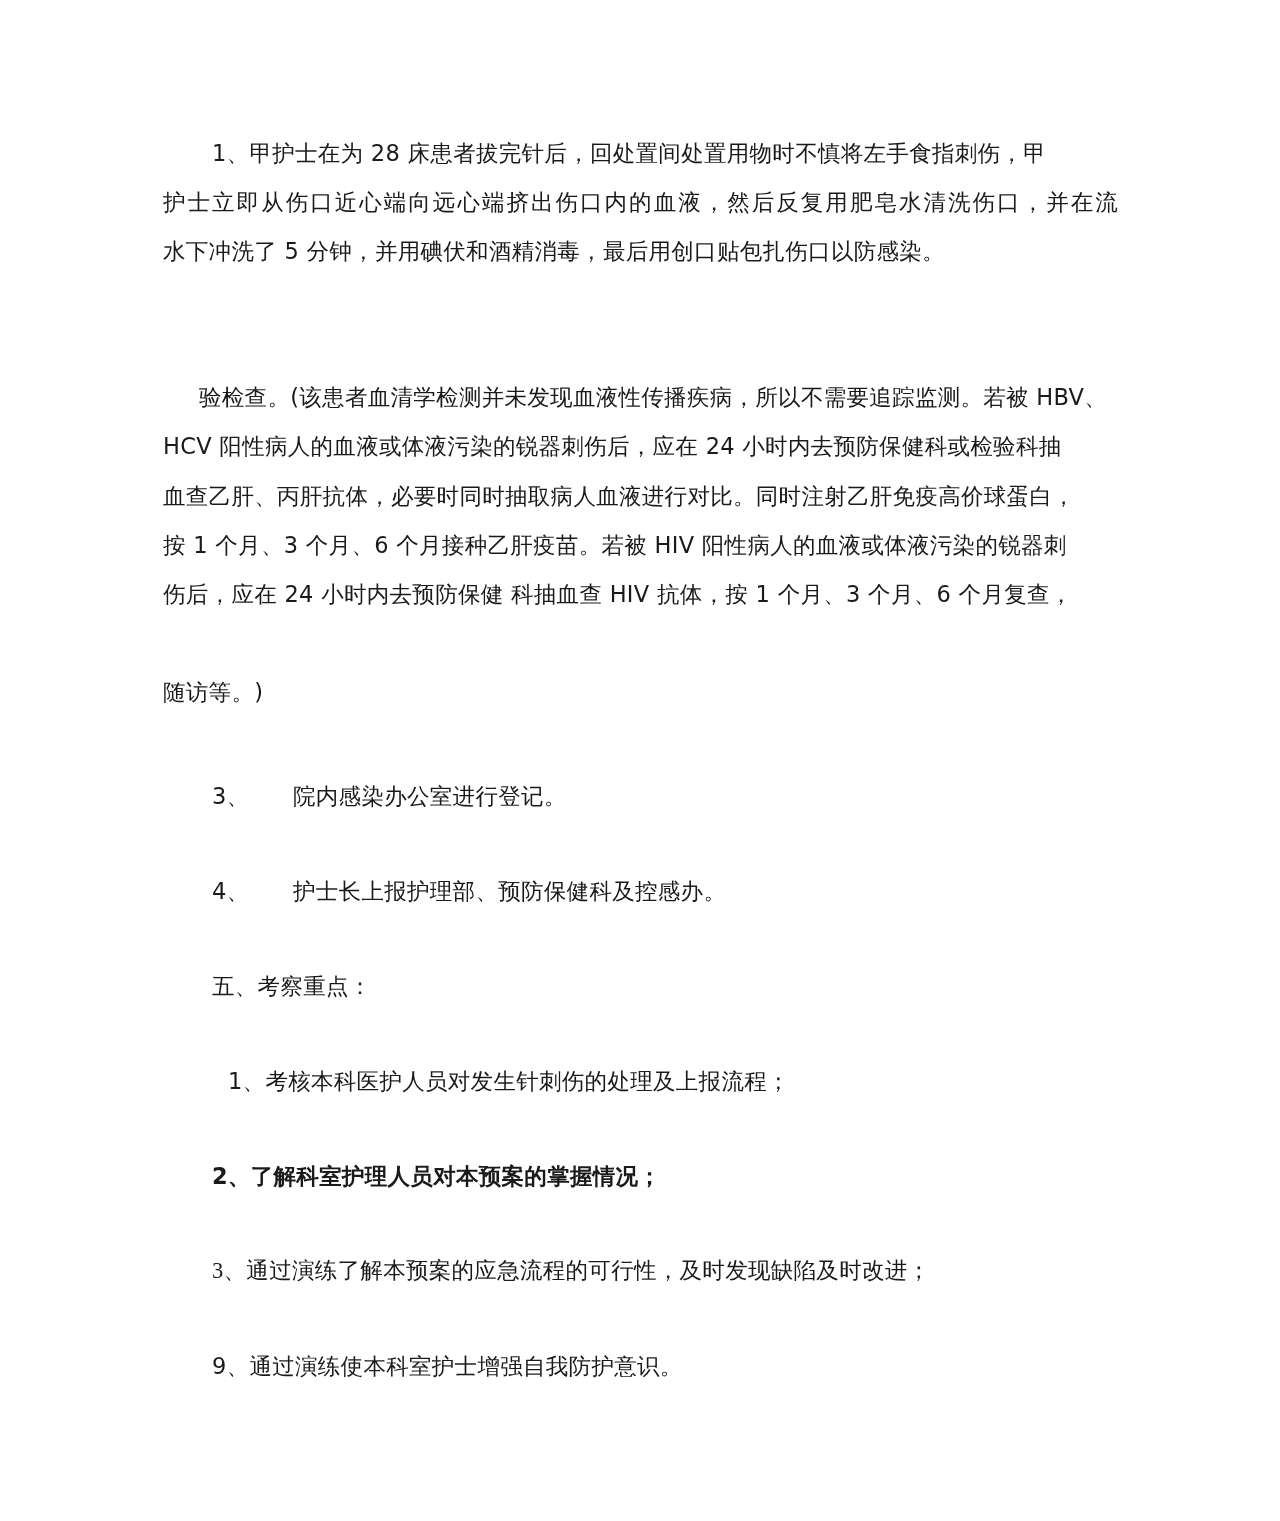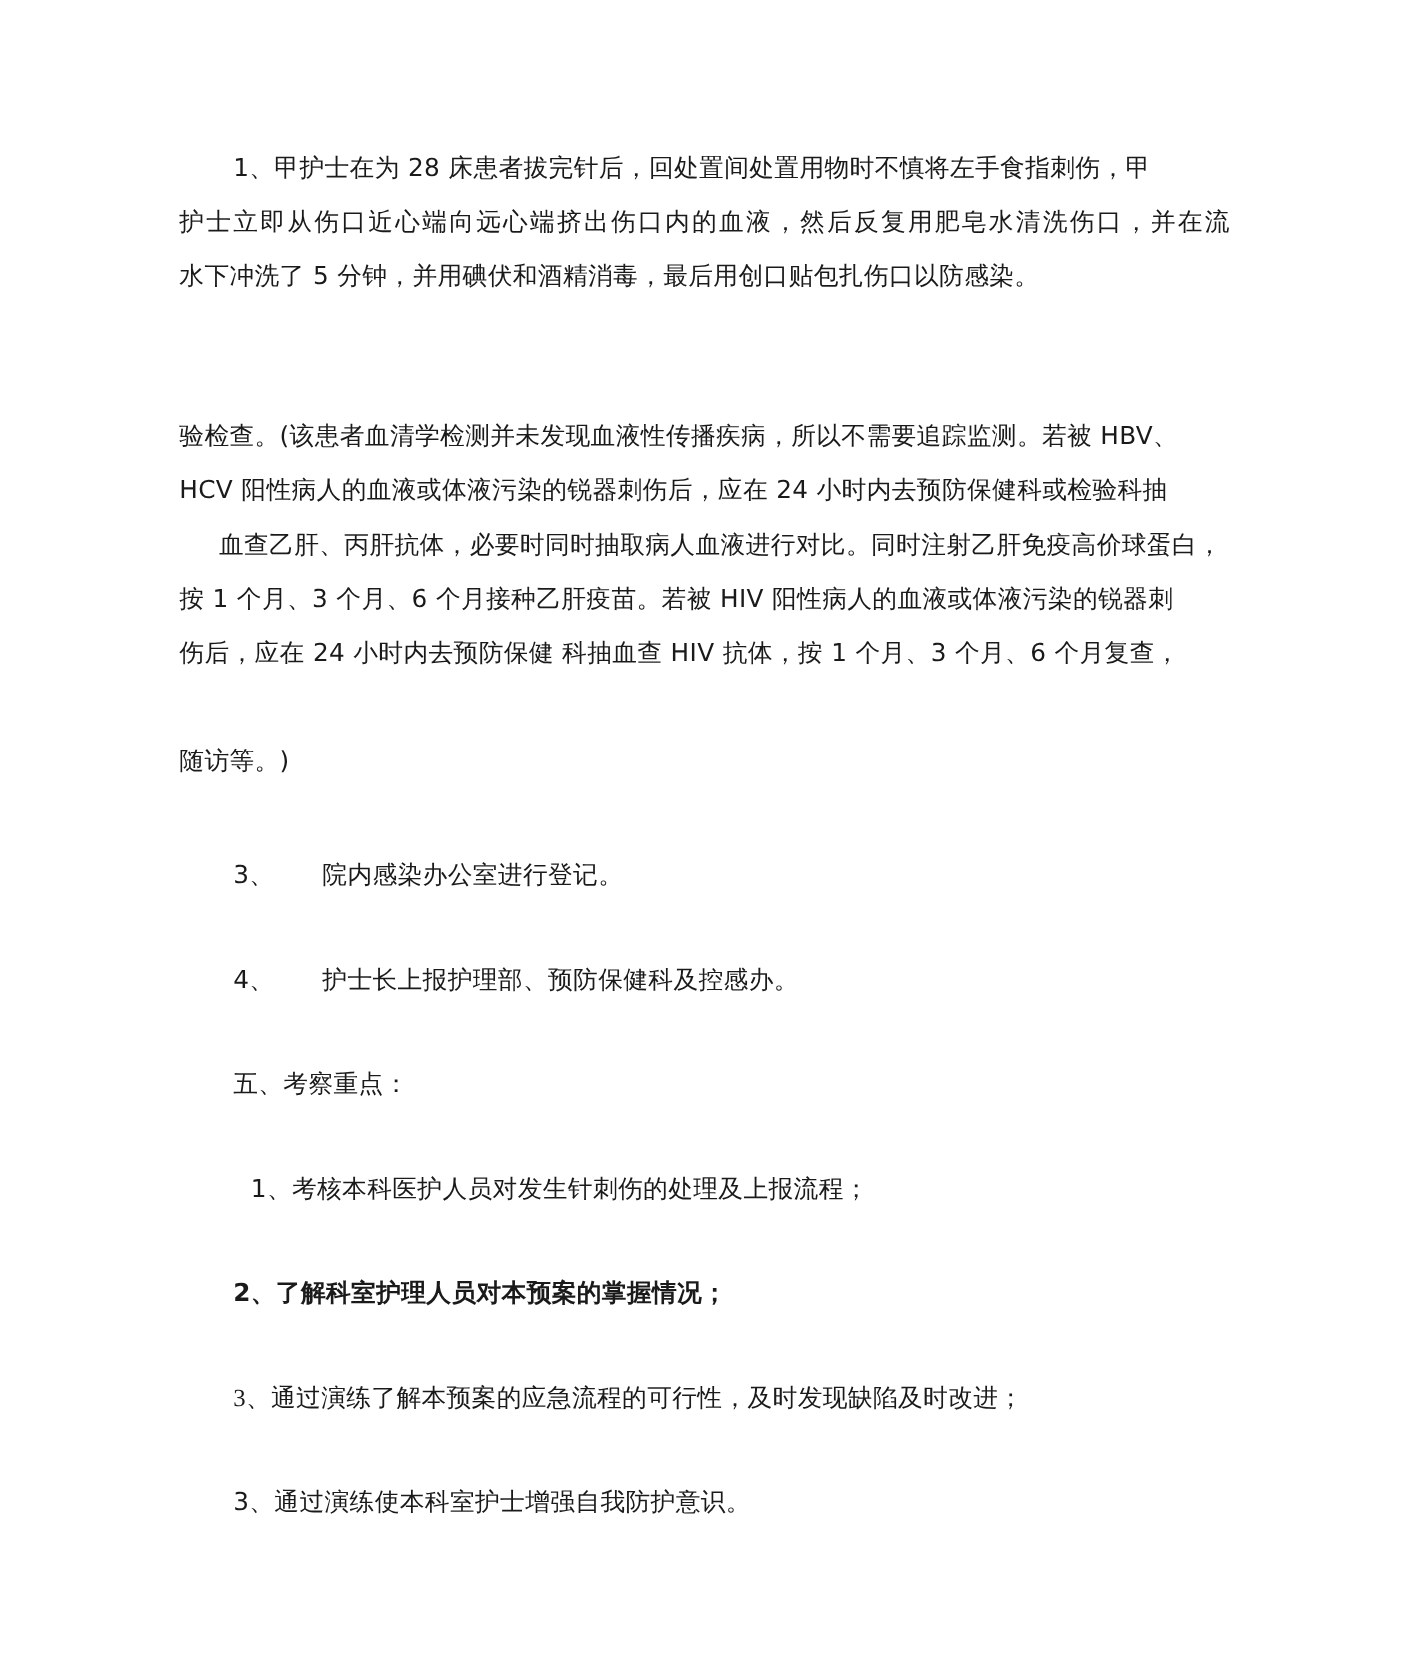--- a/index.html
+++ b/index.html
@@ -19,33 +19,33 @@
 </style>
 </head>
 <body>
 
 <div class="page">
 
   <div class="line" style="top:138px; left:212px; width:906px;">1、甲护士在为  28  床患者拔完针后，回处置间处置用物时不慎将左手食指刺伤，甲</div>
   <div class="line just" style="top:187px;">护士立即从伤口近心端向远心端挤出伤口内的血液，然后反复用肥皂水清洗伤口，并在流</div>
   <div class="line" style="top:236px;">水下冲洗了 5 分钟，并用碘伏和酒精消毒，最后用创口贴包扎伤口以防感染。</div>
 
-  <div class="line" style="top:382px;">验检查。(该患者血清学检测并未发现血液性传播疾病，所以不需要追踪监测。若被  HBV、</div>
+  <div class="line" style="top:382px;margin-left:36px;">验检查。(该患者血清学检测并未发现血液性传播疾病，所以不需要追踪监测。若被  HBV、</div>
   <div class="line" style="top:431px;">HCV 阳性病人的血液或体液污染的锐器刺伤后，应在 24 小时内去预防保健科或检验科抽</div>
-  <div class="line" style="top:481px;margin-left:36px;">血查乙肝、丙肝抗体，必要时同时抽取病人血液进行对比。同时注射乙肝免疫高价球蛋白，</div>
+  <div class="line" style="top:481px;">血查乙肝、丙肝抗体，必要时同时抽取病人血液进行对比。同时注射乙肝免疫高价球蛋白，</div>
   <div class="line" style="top:530px;">按 1 个月、3 个月、6 个月接种乙肝疫苗。若被 HIV 阳性病人的血液或体液污染的锐器刺</div>
   <div class="line" style="top:579px;">伤后，应在 24 小时内去预防保健  科抽血查 HIV 抗体，按 1 个月、3 个月、6 个月复查，</div>
   <div class="line" style="top:677px;">随访等。)</div>
 
   <div class="line" style="top:781px; left:212px;">3、</div>
   <div class="line" style="top:781px; left:293px;">院内感染办公室进行登记。</div>
 
   <div class="line" style="top:876px; left:212px;">4、</div>
   <div class="line" style="top:876px; left:293px;">护士长上报护理部、预防保健科及控感办。</div>
 
   <div class="line" style="top:971px; left:212px;">五、考察重点：</div>
 
   <div class="line" style="top:1066px; left:228px;">1、考核本科医护人员对发生针刺伤的处理及上报流程；</div>
   <div class="line" style="top:1161px; left:212px;font-weight:bold;">2、了解科室护理人员对本预案的掌握情况；</div>
   <div class="line" style="top:1256px; left:212px;font-family:Liberation Serif, serif;">3、通过演练了解本预案的应急流程的可行性，及时发现缺陷及时改进；</div>
-  <div class="line" style="top:1351px; left:212px;">3、通过演练使本科室护士增强自我防护意识。</div>
+  <div class="line" style="top:1351px; left:212px;">9、通过演练使本科室护士增强自我防护意识。</div>
 
 </div>
 
 </body></html>

